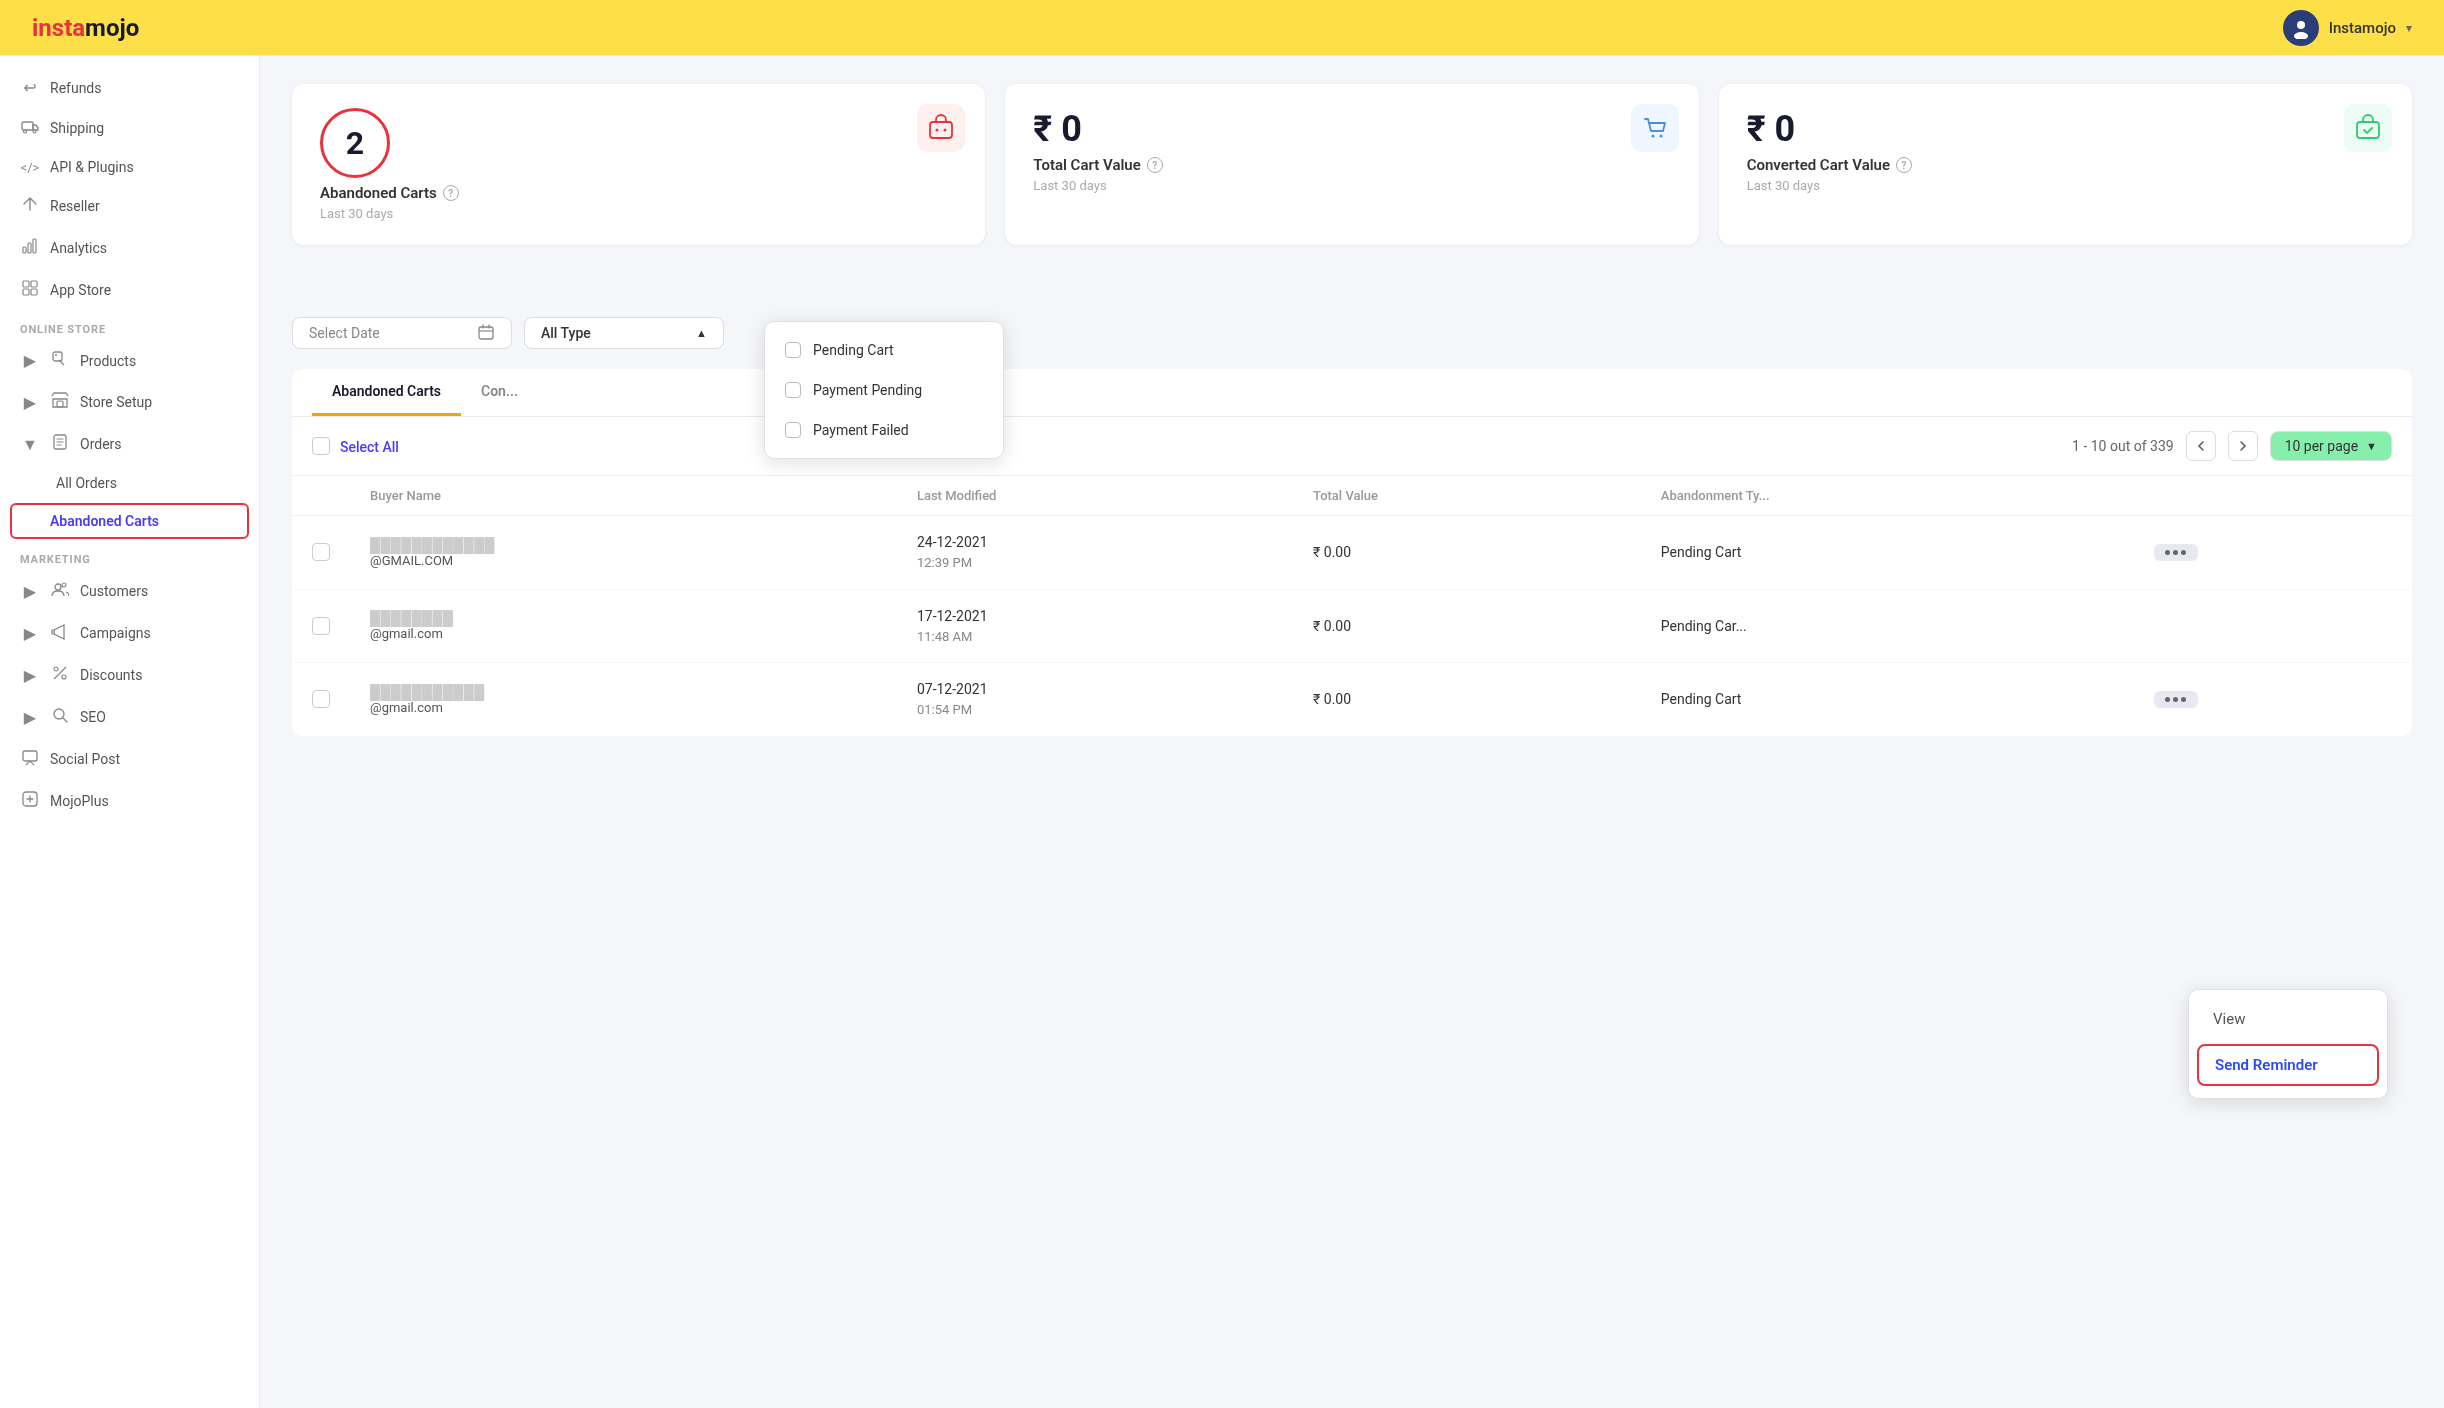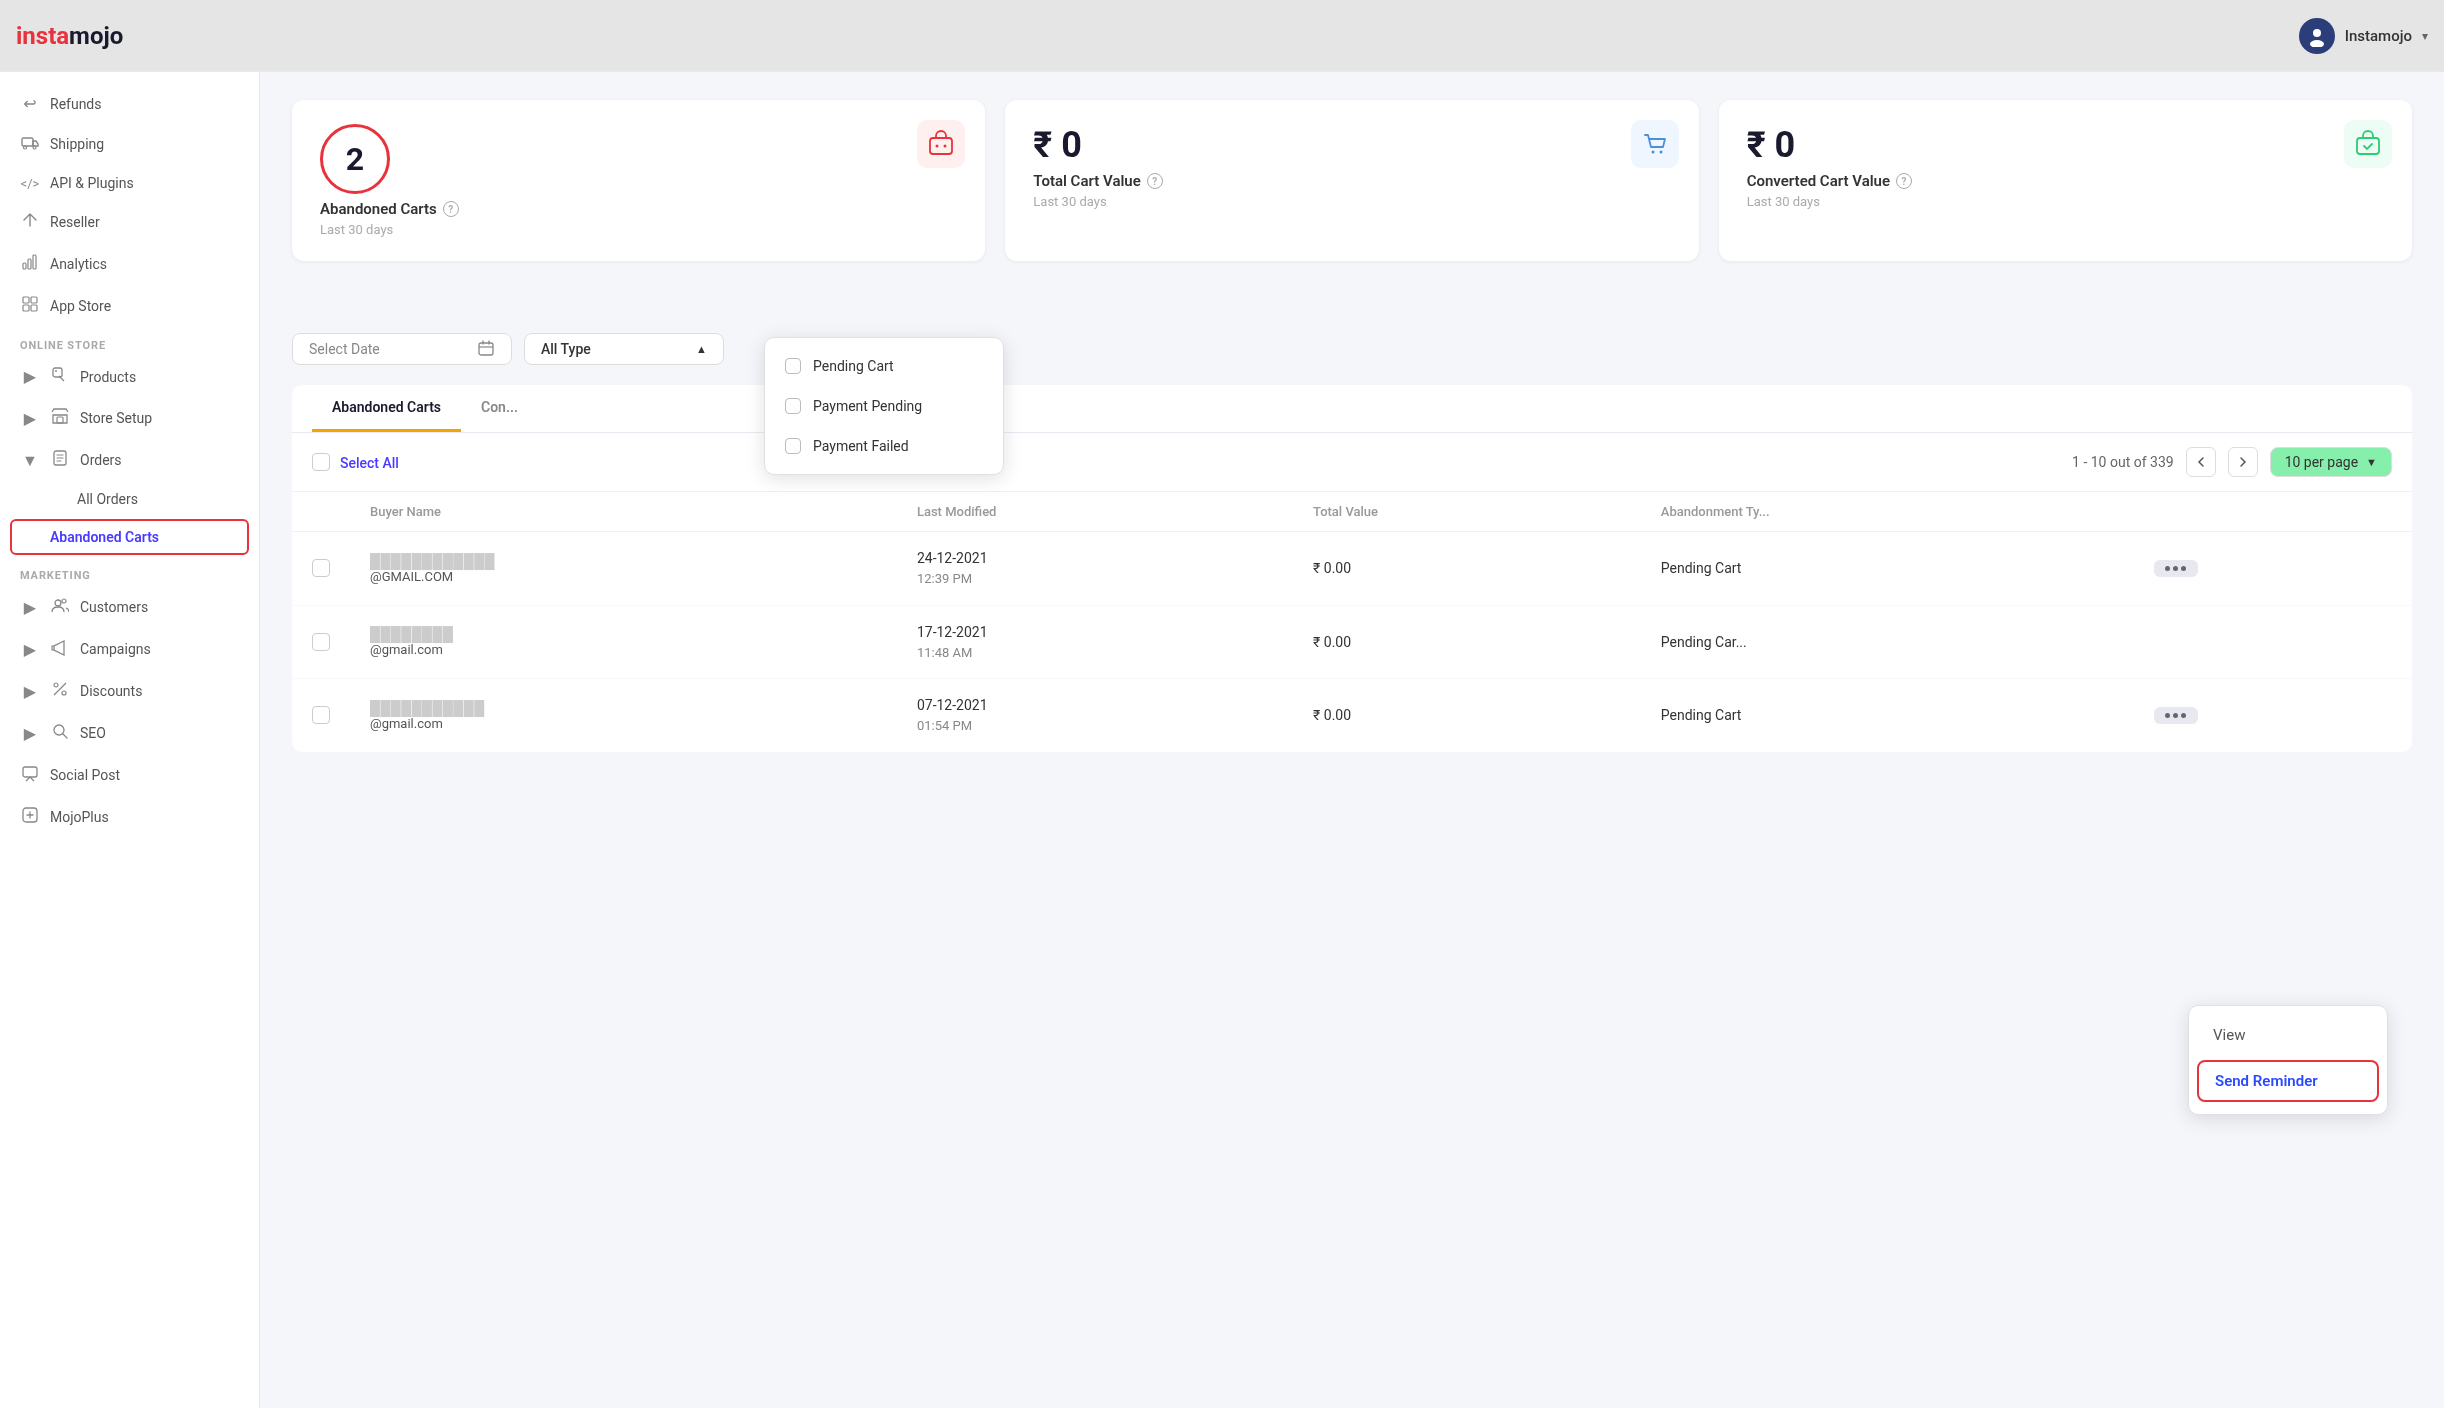--- a/index.html
+++ b/index.html
@@ -1,26 +1,26 @@
 <!DOCTYPE html>
 <html><head>
   <meta charset="utf-8">
   <style>
     * { box-sizing: border-box; margin: 0; padding: 0; }
     body { font-family: -apple-system, BlinkMacSystemFont, 'Segoe UI', Roboto, sans-serif; background: #f5f6fa; display: flex; flex-direction: column; height: 100vh; overflow: hidden; }
 
     
     .header {
-      background: #e5e5e5;
+      background: #fde047;
       border-bottom: 1px solid #e8e8f0;
       display: flex;
       align-items: center;
       justify-content: space-between;
-      padding: 0 16px;
-      height: 72px;
+      padding: 0 32px;
+      height: 56px;
       flex-shrink: 0;
     }
     .logo {
       font-size: 24px;
       font-weight: 700;
       color: #1a1a2e;
     }
     .logo span { color: #e8333c; }
     .header-user {
       display: flex;
@@ -500,21 +500,21 @@
       <span class="sidebar-icon">▼</span>
       <span class="sidebar-icon">
         <svg width="18" height="18" viewBox="0 0 18 18" fill="none">
             <rect x="3" y="2" width="12" height="14" rx="2" stroke="#888" stroke-width="1.3"></rect>
             <path d="M6 6h6M6 9h6M6 12h4" stroke="#888" stroke-width="1.2" stroke-linecap="round"></path>
           </svg>
       </span>
       <span>Orders</span>
     </div>
 
-    <div class="sidebar-item" style="padding-left:77px;">
+    <div class="sidebar-item" style="padding-left:56px;">
       <span>All Orders</span>
     </div>
     <div class="sidebar-item active-box" style="padding-left:38px;">
       <span>Abandoned Carts</span>
     </div>
 
     <div class="sidebar-section-label">MARKETING</div>
 
     <div class="sidebar-item">
       <span class="sidebar-icon">▶</span>

